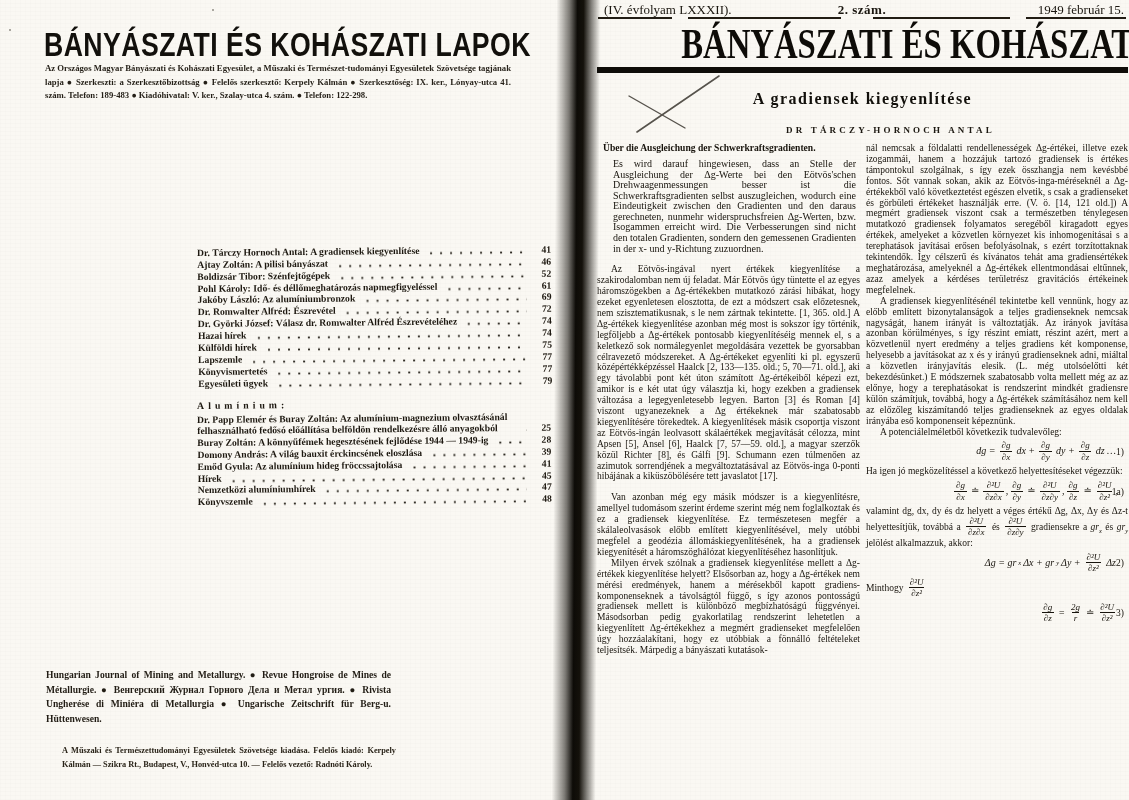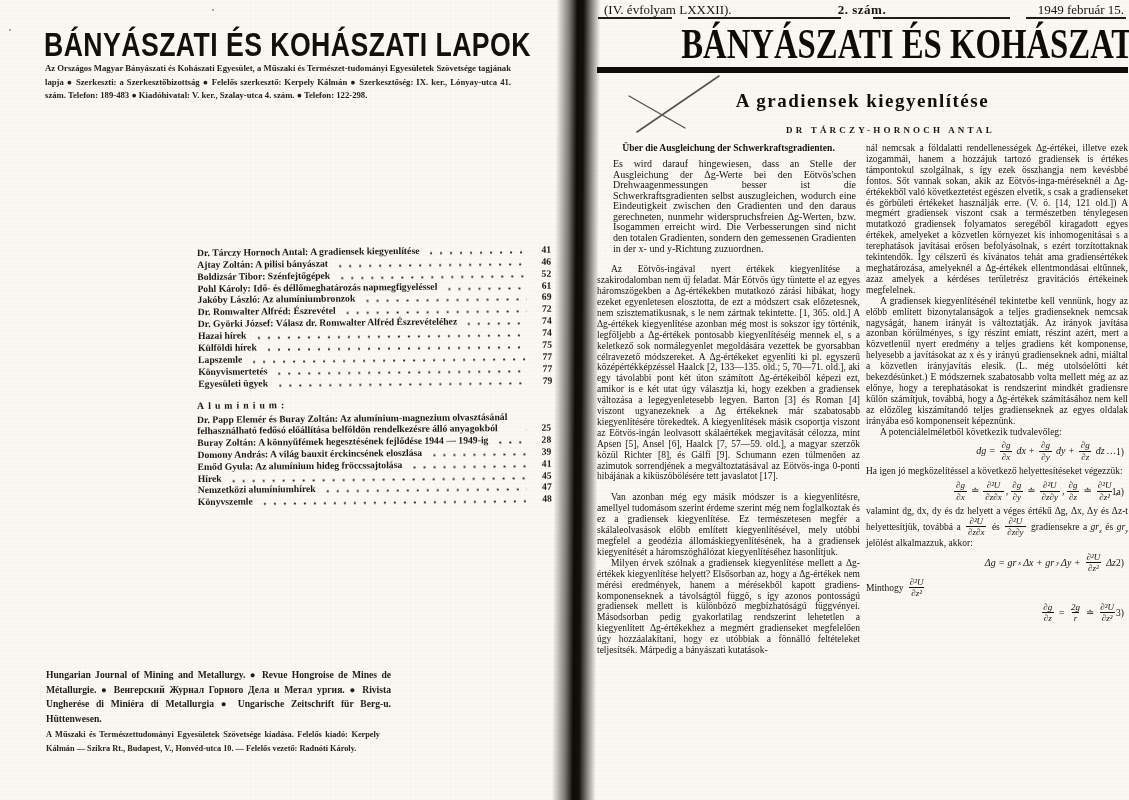--- a/index.html
+++ b/index.html
@@ -53,21 +53,21 @@
     position:absolute;left:197px;top:400px;
     font-size:9.8px;font-weight:700;letter-spacing:4px;color:#1d1810;
     transform:rotate(-.55deg);transform-origin:left top;
   }
   .toc-alu{top:414px;}
   .intl{
     position:absolute;left:46px;top:668px;width:345px;margin:0;
     font-size:9.6px;font-weight:700;line-height:14.6px;text-align:justify;color:#211c14;
   }
   .imprint{
-    position:absolute;left:46px;top:728px;width:334px;margin:0;
+    position:absolute;left:46px;top:728px;width:334px;margin:16px;
     font-size:8.3px;font-weight:700;line-height:14px;text-align:justify;color:#2a2419;
   }
 
   
   .rp-head{
     position:absolute;left:598px;top:2px;width:528px;height:14px;
     font-size:13px;color:#1a160f;
   }
   .rp-vol{position:absolute;left:6px;top:0;}
   .rp-issue{position:absolute;left:50%;transform:translateX(-50%);top:0;font-weight:700;letter-spacing:.5px;}
@@ -80,35 +80,35 @@
     position:absolute;left:598px;top:20px;width:531px;text-align:center;white-space:nowrap;
   }
   .rp-masthead span{
     display:inline-block;font-family:"Liberation Serif","DejaVu Serif",serif;
     font-weight:700;font-size:42px;letter-spacing:0px;color:#0e0c08;
     transform:scaleX(.78) scaleY(1.0);transform-origin:center top;
   }
   .rp-thickrule{position:absolute;left:597px;top:67px;width:531px;height:6px;background:#0f0d09;}
   .art-title{
     position:absolute;left:597px;top:90px;width:531px;margin:0;text-align:center;
-    font-size:19px;font-weight:700;letter-spacing:1.5px;color:#12100b;
+    font-size:16px;font-weight:700;letter-spacing:1.5px;color:#12100b;
   }
   .art-author{
     position:absolute;left:597px;top:125px;width:531px;text-align:center;
     font-size:9px;font-weight:700;letter-spacing:3.2px;color:#1c1811;margin-left:28px;
   }
   .xmark{position:absolute;left:615px;top:74px;width:120px;height:66px;opacity:.8;}
 
   .col{
     position:absolute;top:143px;width:263px;
     font-size:9.5px;line-height:10.9px;text-align:justify;color:#17130c;
   }
   .col1{left:597px;}
   .col2{left:866px;width:262px;}
-  .abs-head{font-weight:700;margin:0 0 5px 0;text-align:center;font-size:9.6px;}
+  .abs-head{font-weight:700;margin:0 0 5px 0;text-align:left;font-size:9.6px;padding-left:6px;}
   .abstract{margin:0 4px 9px 16px;font-size:10px;line-height:10.6px;text-align:justify;}
   p.body{margin:0;text-indent:14px;}
   p.body.noindent{text-indent:0;}
   p.sp{margin-top:10px;}
 
   .eq{
     position:relative;display:flex;justify-content:flex-end;align-items:center;
     margin:4px 10px 4px 0;font-style:italic;font-size:10px;
     font-family:"Liberation Serif","DejaVu Sans",serif;white-space:nowrap;
   }

